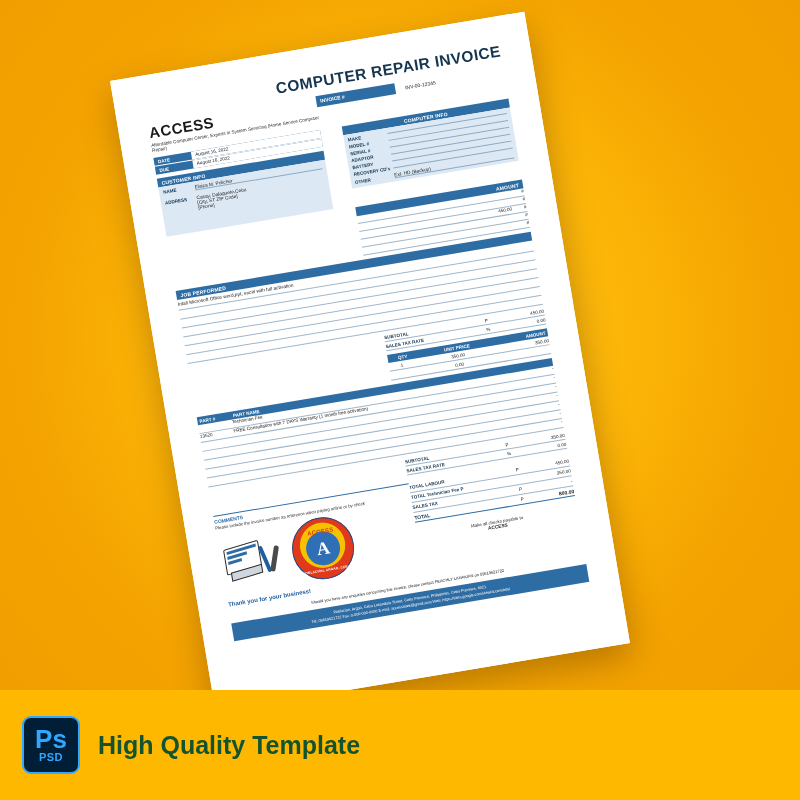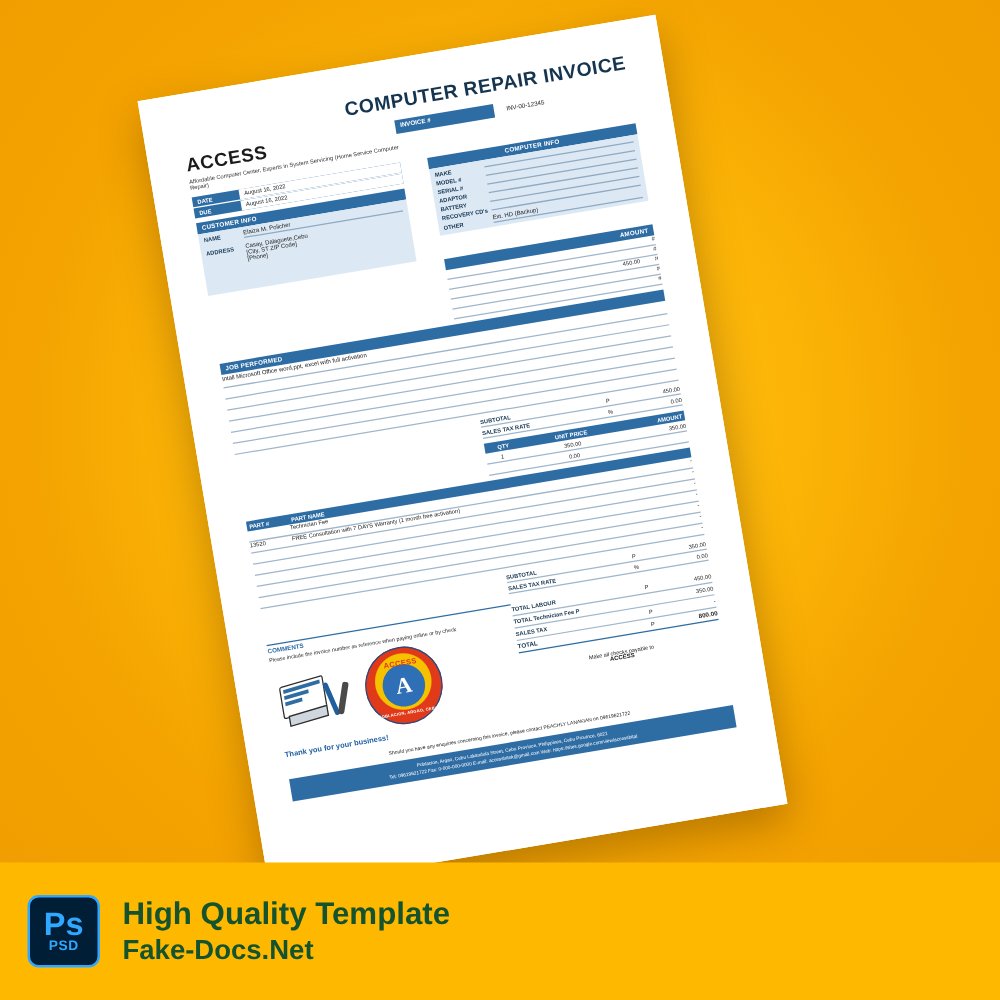--- a/index.html
+++ b/index.html
@@ -403,15 +403,14 @@
   </div>
 </div>
 
 <div id="footer-bar">
   <div id="psd-badge">
     <div class="ps">Ps</div>
     <div class="ext">PSD</div>
   </div>
   <div id="footer-text">
     <div class="t1">High Quality Template</div>
-    <div class="t2">Fake-Docs.Net</div>
   </div>
 </div>
 
 </body></html>

